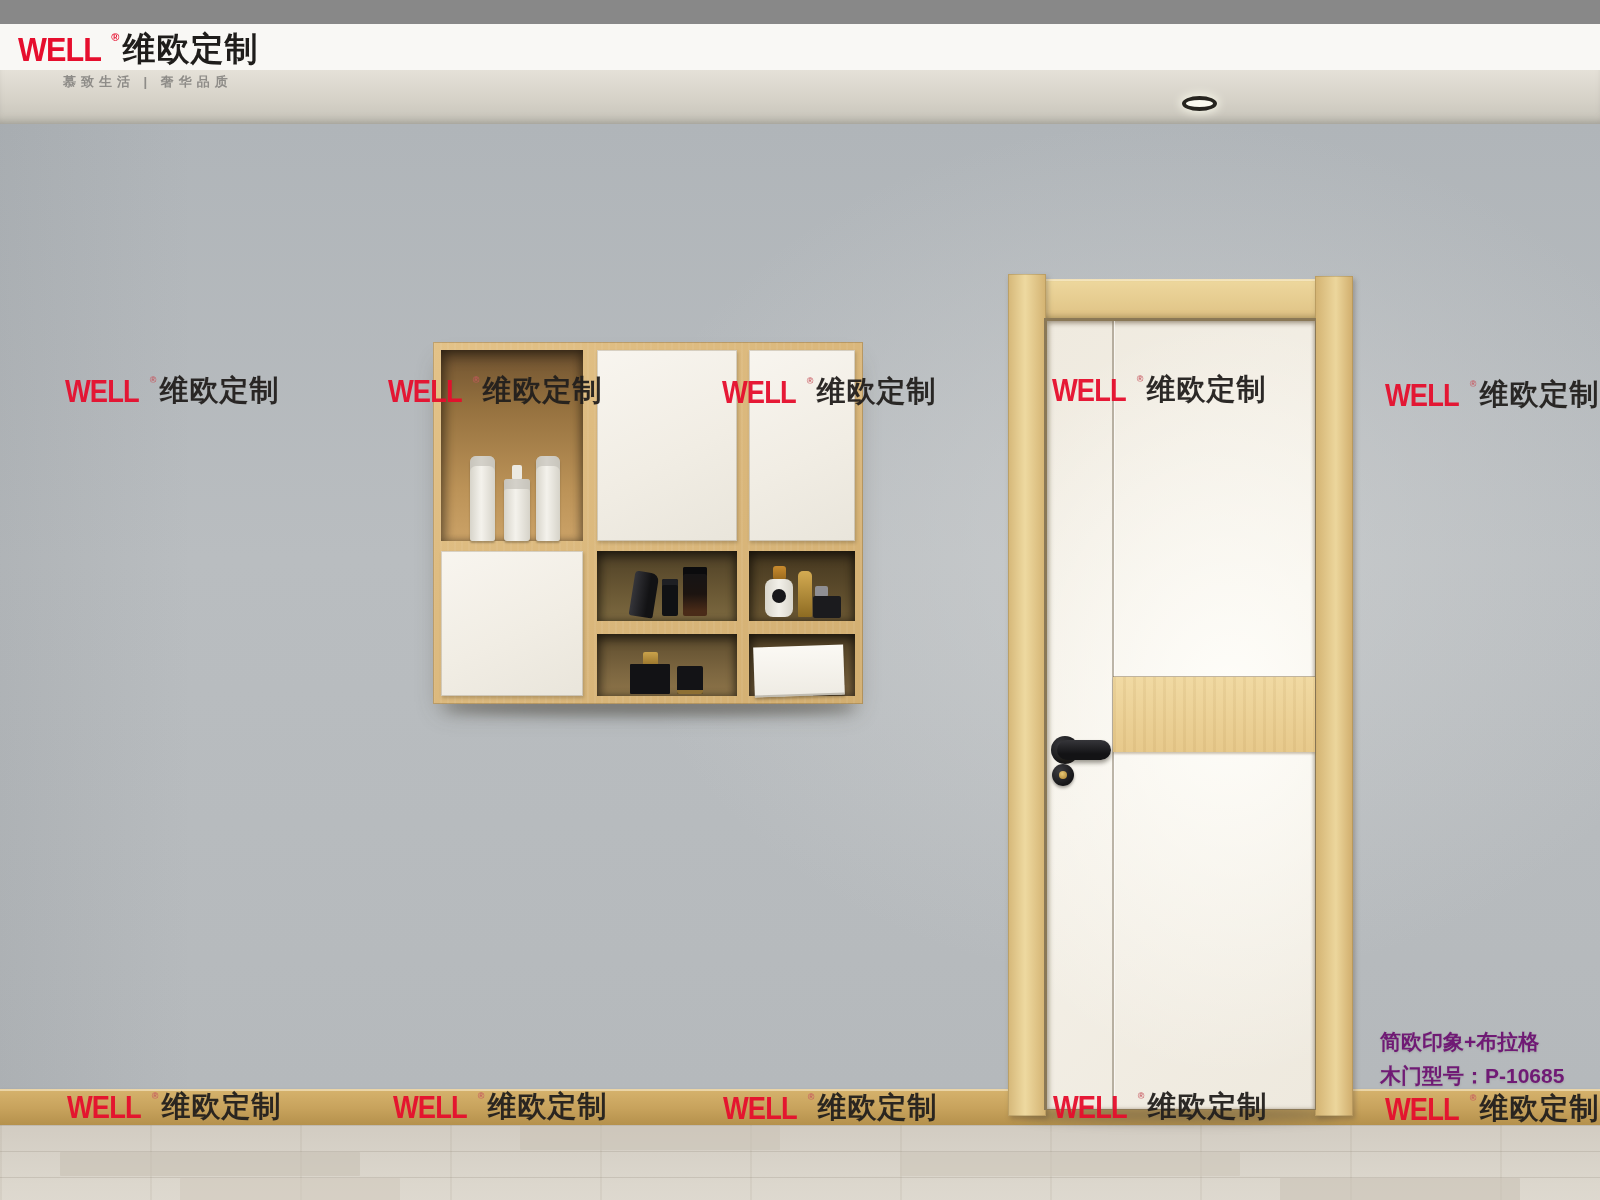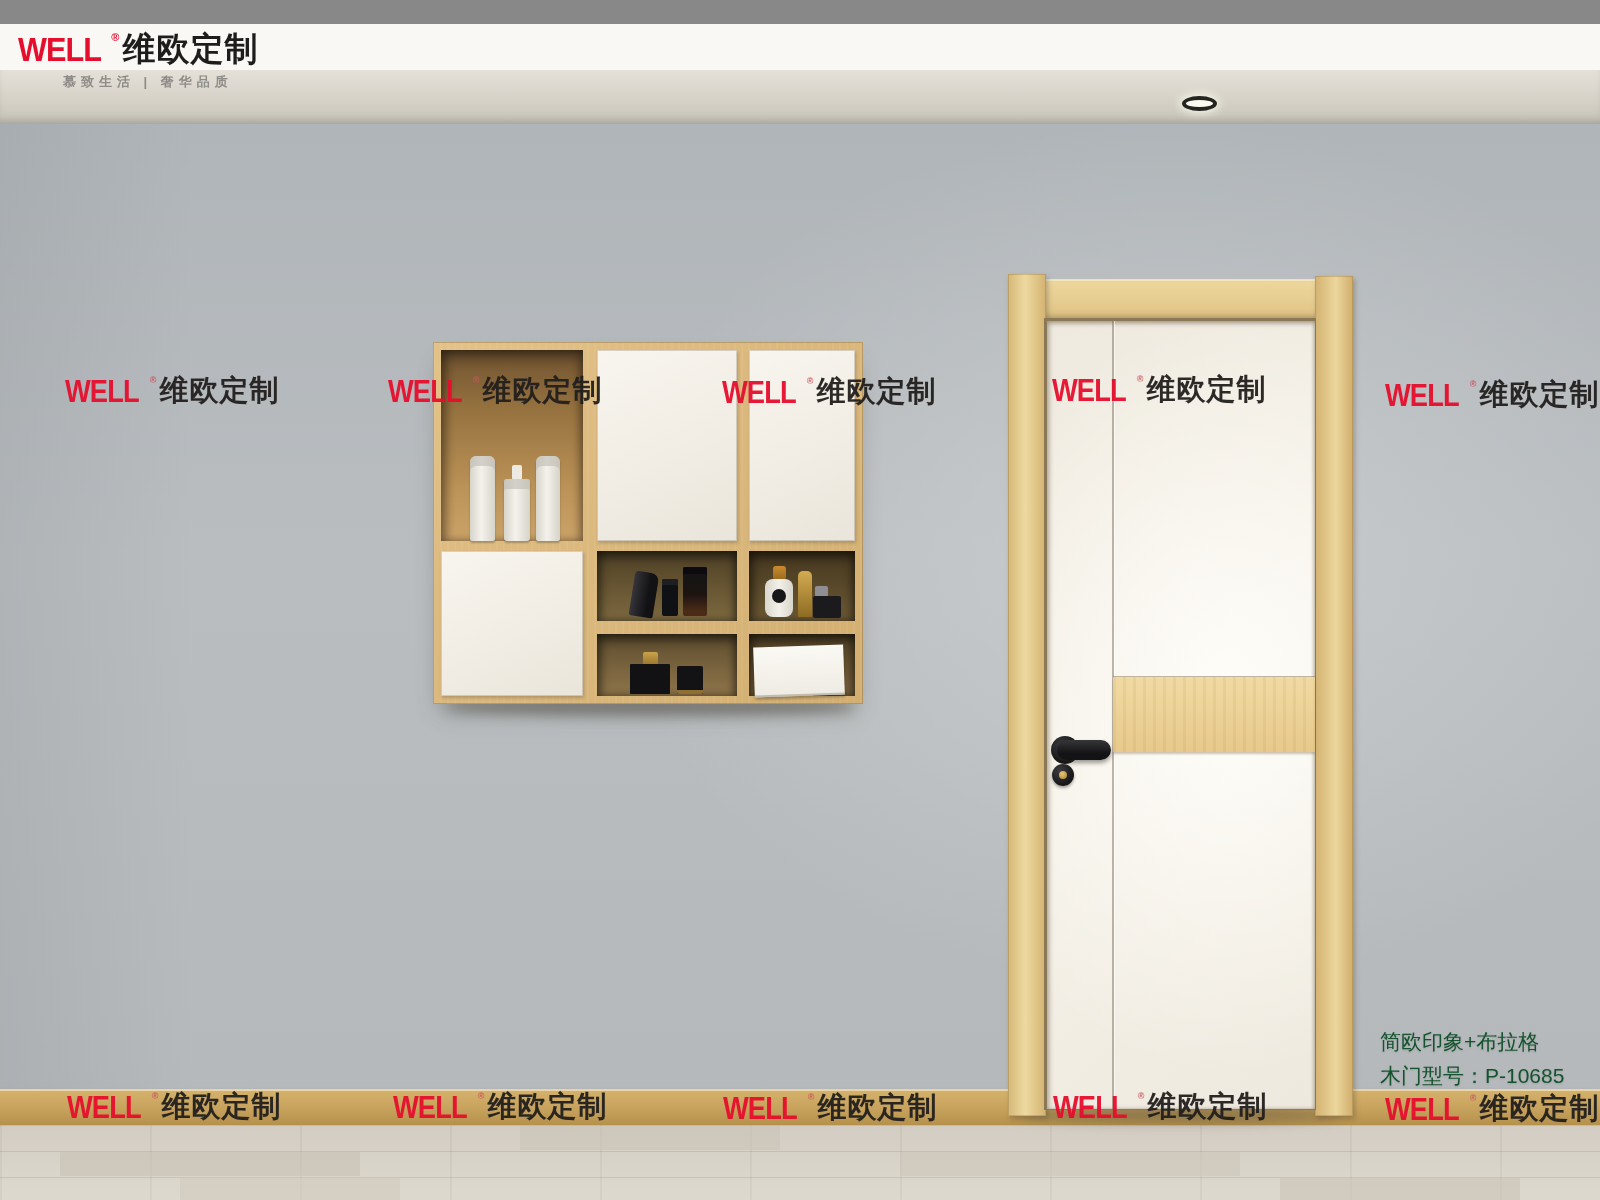--- a/index.html
+++ b/index.html
@@ -80,21 +80,21 @@
   .logo-reg{font-size:11px;line-height:1;margin:0 3px 0 1px;color:#e60e2d;font-weight:700;}
   .logo-cn{font-weight:900;font-size:33px;line-height:1;letter-spacing:1px;color:#1f1d1b;}
   .tagline{left:63px;top:49px;font-size:13px;font-weight:600;letter-spacing:5px;color:#8e8c88;}
 
   .wm{display:flex;align-items:flex-start;white-space:nowrap;opacity:.95;}
   .wm-well{display:inline-block;font-weight:900;font-size:31px;line-height:1;
     letter-spacing:-1px;transform:scaleX(.88);transform-origin:left;color:#e60e2d;}
   .wm-reg{font-size:9px;line-height:1;margin:0 3px 0 1px;color:#c7575f;font-weight:700;}
   .wm-cn{font-weight:700;font-size:29px;line-height:1;letter-spacing:1px;color:#221f1d;}
 
-  .info{left:1380px;top:1001px;color:#14532d;font-weight:400;font-size:21px;line-height:1.62;
+  .info{left:1380px;top:1001px;color:#701a75;font-weight:700;font-size:21px;line-height:1.62;
     text-shadow:0 1px 2px rgba(90,90,90,.25);}
 </style>
 </head>
 <body>
 
 <div class="scene">
 
   <div class="abs wall"></div>
   <div class="abs ceiling"></div>
   <div class="abs topband"></div>

